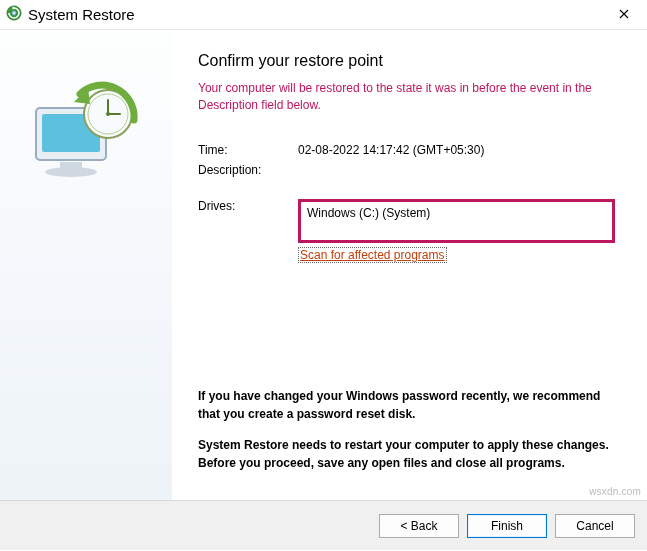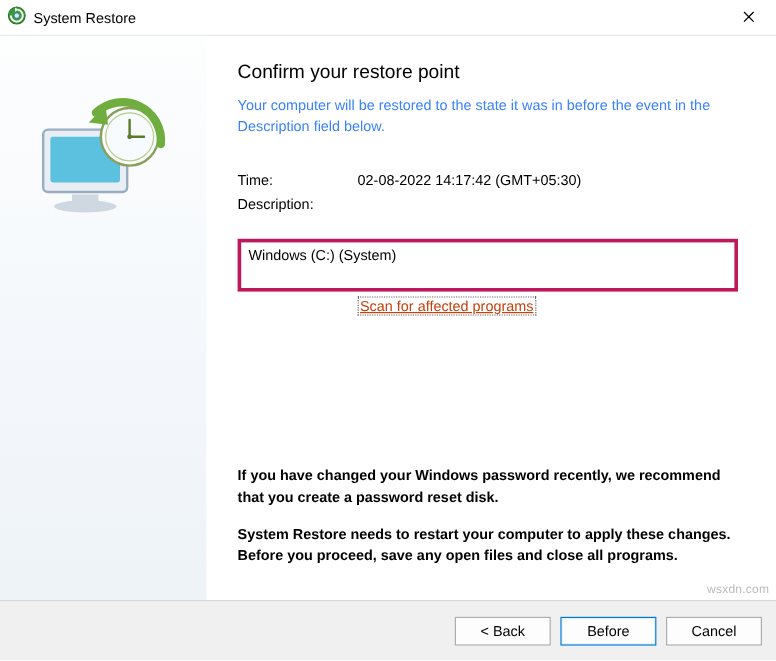--- a/index.html
+++ b/index.html
@@ -19,21 +19,21 @@
       height: 30px;
       padding: 0 0 0 6px;
       border-bottom: 1px solid #e8e8e8;
     }
     .titlebar-left {
       display: flex;
       align-items: center;
       gap: 6px;
     }
     .win-title {
-      font-size: 12px;
+      font-size: 15px;
       color: #000;
       text-align: center;
     }
     .close-btn {
       width: 46px;
       height: 30px;
       display: flex;
       align-items: center;
       justify-content: center;
       cursor: pointer;
@@ -62,21 +62,21 @@
       position: relative;
     }
     h1.heading {
       font-size: 16px;
       font-weight: 400;
       color: #000;
       margin-bottom: 10px;
     }
     .subtext {
       font-size: 12px;
-      color: #3b82f6;
+      color: #be185d;
       line-height: 1.45;
       margin-bottom: 28px;
     }
     .kv-row {
       display: flex;
       margin-bottom: 6px;
       font-size: 12px;
     }
     .kv-label { width: 100px; }
     .kv-value { flex: 1; }
@@ -200,32 +200,33 @@
 
     <div class="kv-row">
       <div class="kv-label">Time:</div>
       <div class="kv-value">02-08-2022 14:17:42 (GMT+05:30)</div>
     </div>
     <div class="kv-row">
       <div class="kv-label">Description:</div>
     </div>
 
     <div class="drives-row">
+      <div class="kv-label">Drives:</div>
       <div class="drives-box">
         <div>Windows (C:) (System)</div>
       </div>
     </div>
     <a class="scan-link">Scan for affected programs</a>
 
     <div class="bottom-notes">
       <p class="note">If you have changed your Windows password recently, we recommend that you create a password reset disk.</p>
       <p class="note">System Restore needs to restart your computer to apply these changes. Before you proceed, save any open files and close all programs.</p>
     </div>
   </div>
 </div>
 
 <div class="footer">
   <button class="btn">&lt; Back</button>
-  <button class="btn default">Before</button>
+  <button class="btn default">Finish</button>
   <button class="btn">Cancel</button>
 </div>
 
 <div class="watermark">wsxdn.com</div>
 
 </body></html>

